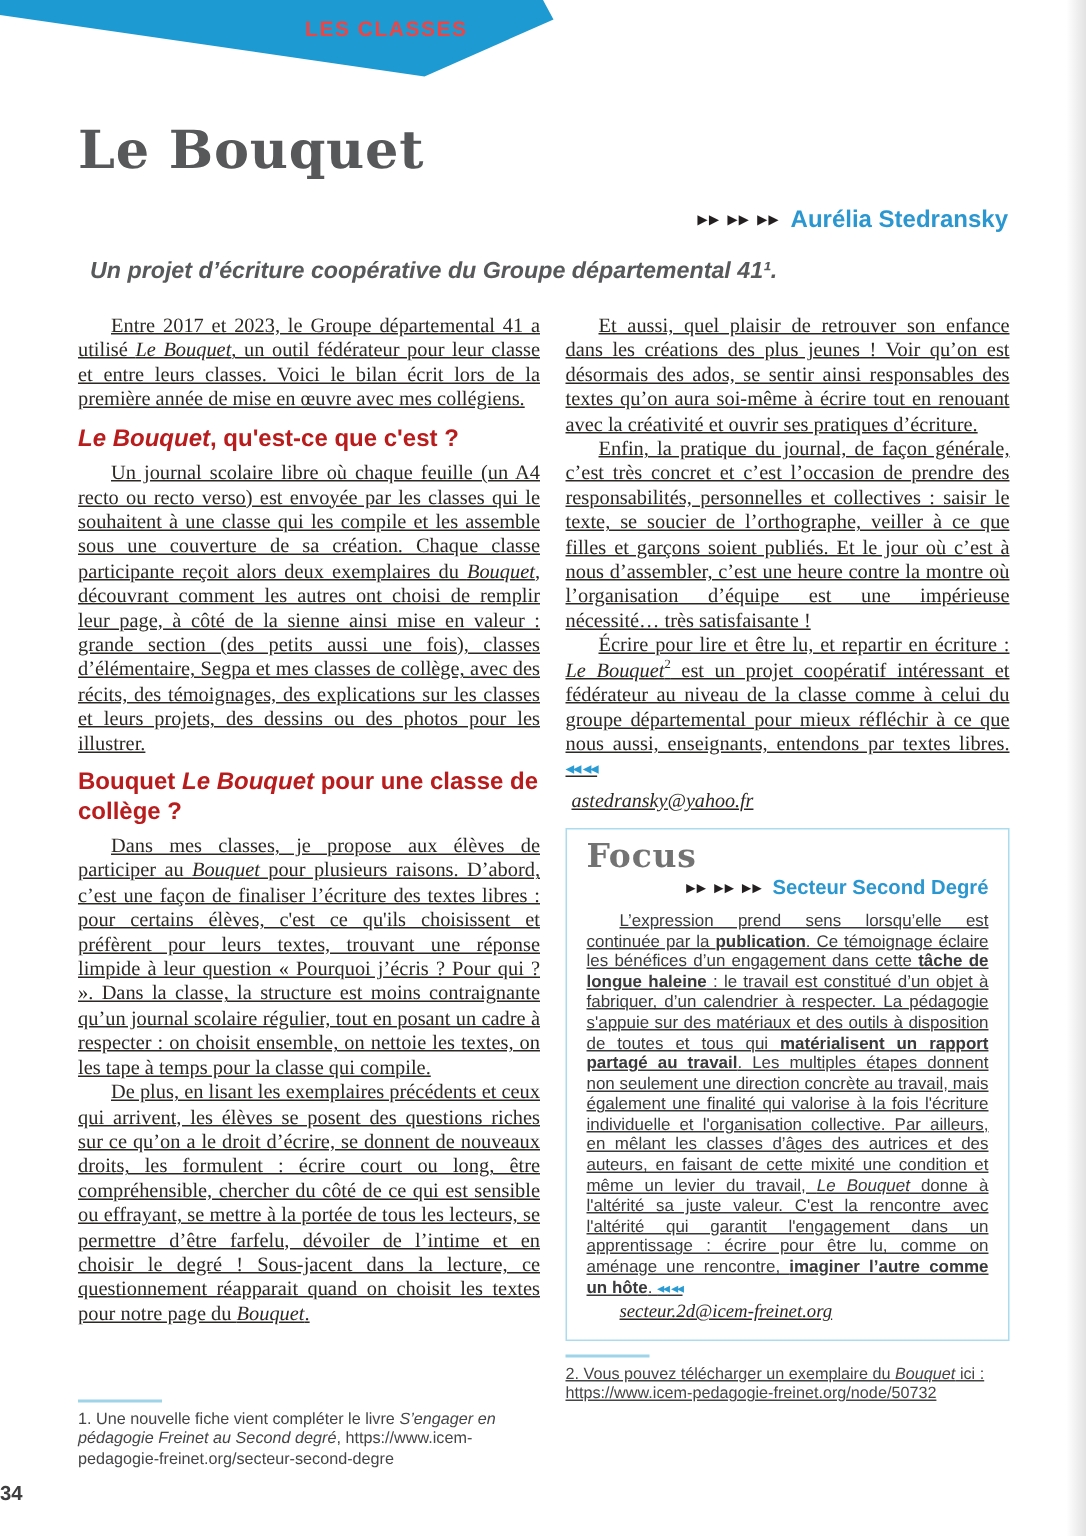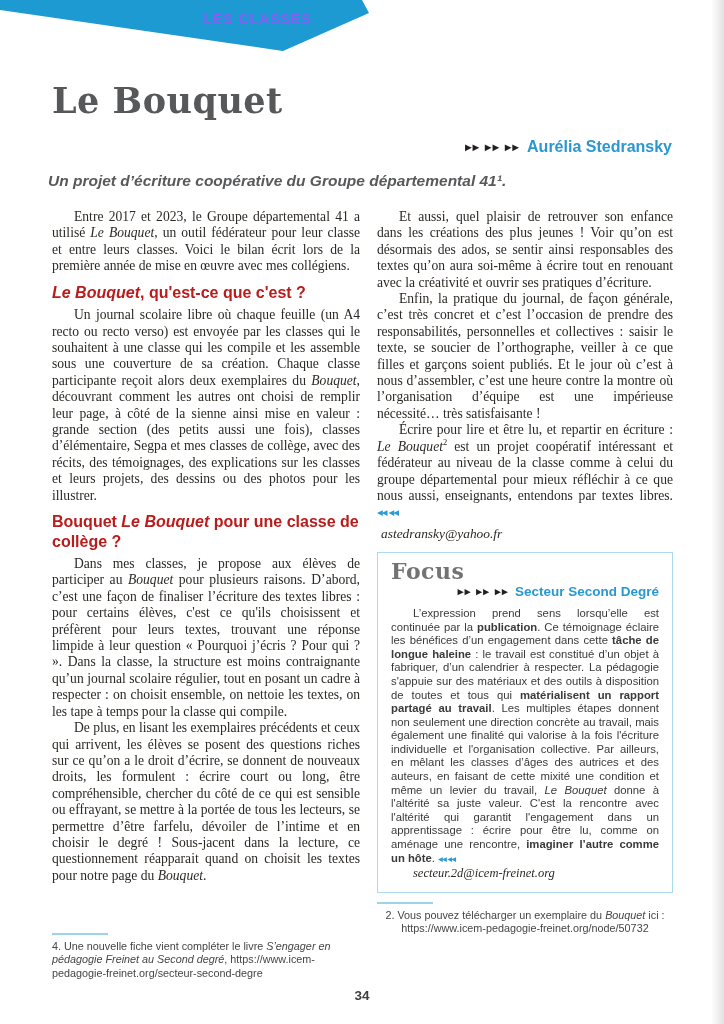--- a/index.html
+++ b/index.html
@@ -8,46 +8,46 @@
     overflow:hidden;font-family:"Liberation Serif",serif;
     margin:0 auto;
   }
   
   .edge-shade{position:absolute;top:0;right:0;width:13px;height:100%;
     background:linear-gradient(to right,rgba(255,255,255,0),rgba(110,110,110,0.20));}
   
   .banner{position:absolute;top:0;left:0;width:380px;height:56px;}
   .banner-label{
     position:absolute;top:11px;left:175px;width:165px;text-align:center;
-    color:#8b5cf6;font-family:"Liberation Sans",sans-serif;font-weight:bold;
+    color:#ef4444;font-family:"Liberation Sans",sans-serif;font-weight:bold;
     font-size:14px;letter-spacing:1px;
   }
   
   .title{
     position:absolute;left:52px;top:80px;margin:0;
     font-family:"DejaVu Serif",serif;font-weight:bold;font-size:35px;
     color:#57585a;letter-spacing:.5px;
   }
   .byline{
     position:absolute;right:52px;top:138px;
     font-family:"Liberation Sans",sans-serif;font-weight:bold;font-size:16px;
     color:#2b97d1;
   }
   .byline .arrows{color:#231f20;font-size:12px;letter-spacing:1.5px;margin-right:7px;position:relative;top:-1px;}
   .subtitle{
-    position:absolute;left:48px;top:172px;margin:0;width:560px;
+    position:absolute;left:60px;top:172px;margin:0;width:560px;
     font-family:"Liberation Sans",sans-serif;font-style:italic;font-weight:bold;
     font-size:15.5px;color:#58595b;
   }
   
   .col{position:absolute;top:209px;font-size:13.6px;line-height:16.4px;
     color:#2c2925;text-align:justify;}
   .col-left{left:52px;width:308px;max-height:722px;overflow:hidden;}
   .col-right{left:377px;width:296px;}
-  .col p{margin:0;text-indent:22px;}
+  .col p{margin:0;text-indent:22px;text-decoration:underline;}
   .col p.email{margin:4px;text-indent:0;font-style:italic;font-size:13.4px;}
   .col h3{
     font-family:"Liberation Sans",sans-serif;font-weight:bold;font-size:16px;
     line-height:1.22;color:#b91c1c;margin:8px 0 5px 0;text-align:left;text-indent:0;
   }
   .seg-i{font-style:italic;}
   .seg-b{font-weight:bold;margin-top:25px;}
   .seg-end{color:#2b9cd3;font-size:.85em;letter-spacing:-1px;white-space:nowrap;}
   sup{font-size:.62em;line-height:0;}
   
@@ -70,25 +70,25 @@
   }
   .focus-email{margin:3px 0 0 0;font-family:"Liberation Serif",serif;font-style:italic;
     font-size:12.5px;color:#2c2925;text-indent:0;text-align:left;}
   
   .footnote{
     font-family:"Liberation Sans",sans-serif;font-size:10.8px;line-height:13.4px;
     color:#454547;text-align:left;text-indent:0;
   }
   .fn-sep{width:56px;border-top:2px solid #9ed4ea;margin:0 0 5px 0;}
   .footnote-left{position:absolute;left:52px;top:933px;width:300px;}
-  .footnote-right{margin-top:9px;text-align:center;}
+  .footnote-right{margin-top:9px;}
   .footnote p{margin:0;text-indent:0;}
   
   .page-number{
-    position:absolute;left:0;top:988px;width:724px;text-align:center;
+    position:absolute;left:0;top:988px;width:724px;text-align:left;
     font-family:"Liberation Sans",sans-serif;font-weight:bold;font-size:13.5px;
     color:#3e3e40;
   }
 </style>
 </head>
 <body>
 
 <div class="page">
 
   <svg class="banner" viewBox="0 0 380 56" width="380" height="56">
@@ -131,20 +131,20 @@
     </div>
 
     <div class="footnote footnote-right">
       <div class="fn-sep"></div>
       <p id="fn2"><span>2. Vous pouvez télécharger un exemplaire du </span><span class="seg-i">Bouquet</span><span> ici : https://www.icem-pedagogie-freinet.org/node/50732</span></p>
     </div>
   </div>
 
   <div class="footnote footnote-left">
     <div class="fn-sep"></div>
-    <p id="fn1"><span>4. Une nouvelle fiche vient compléter le livre </span><span class="seg-i">S’engager en pédagogie Freinet au Second degré</span><span>, https://www.icem-pedagogie-freinet.org/secteur-second-degre</span></p>
+    <p id="fn1"><span>1. Une nouvelle fiche vient compléter le livre </span><span class="seg-i">S’engager en pédagogie Freinet au Second degré</span><span>, https://www.icem-pedagogie-freinet.org/secteur-second-degre</span></p>
   </div>
 
   <div class="page-number">34</div>
 
   <div class="edge-shade"></div>
 
 </div>
 
 </body></html>

